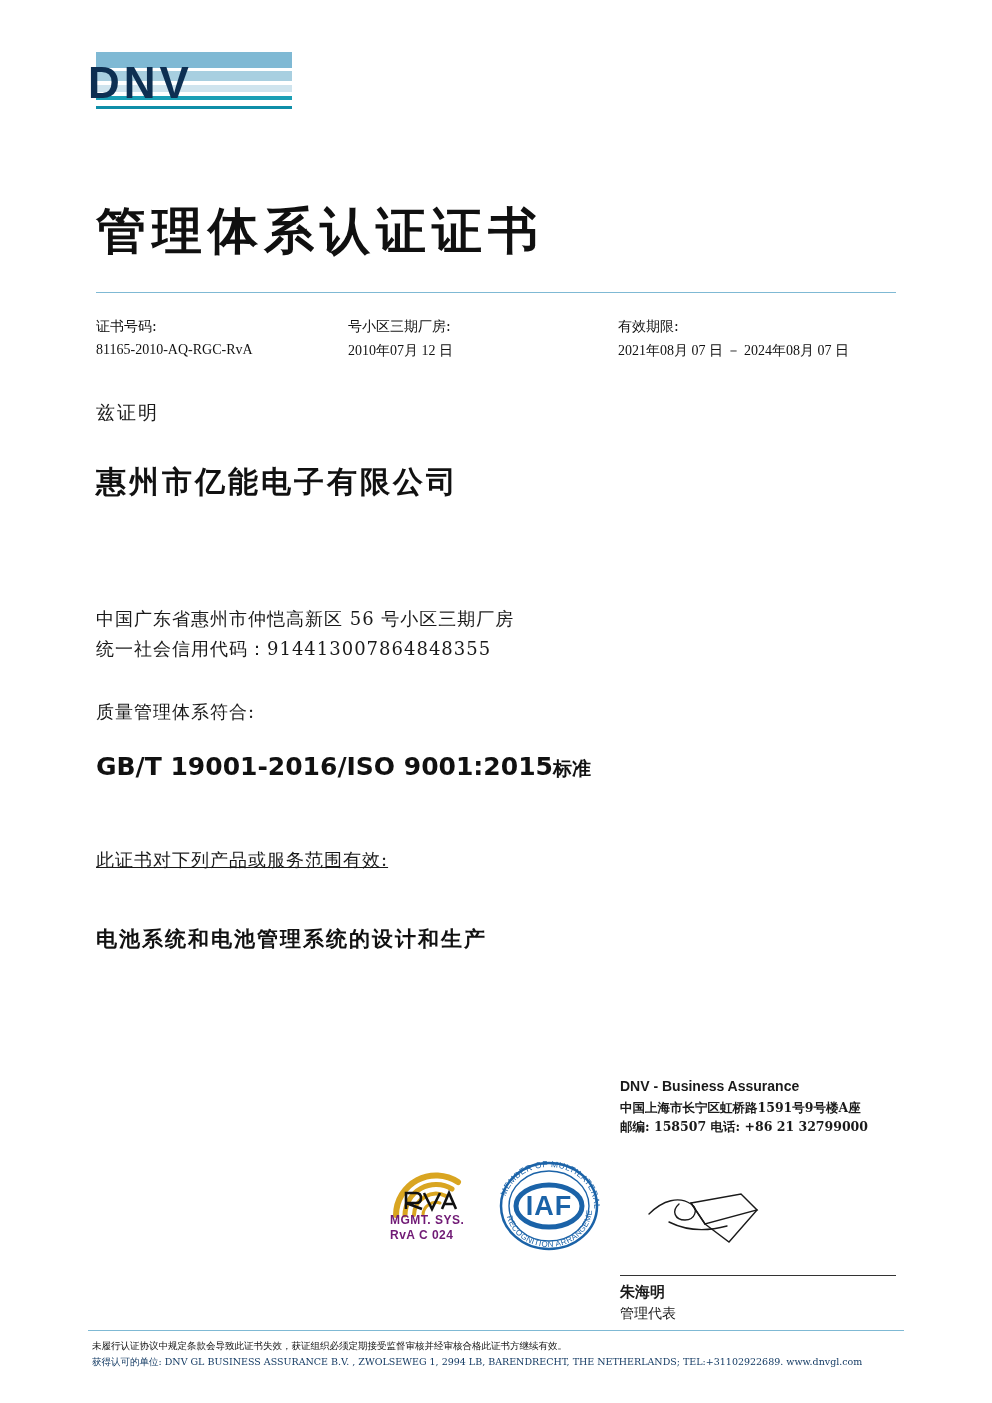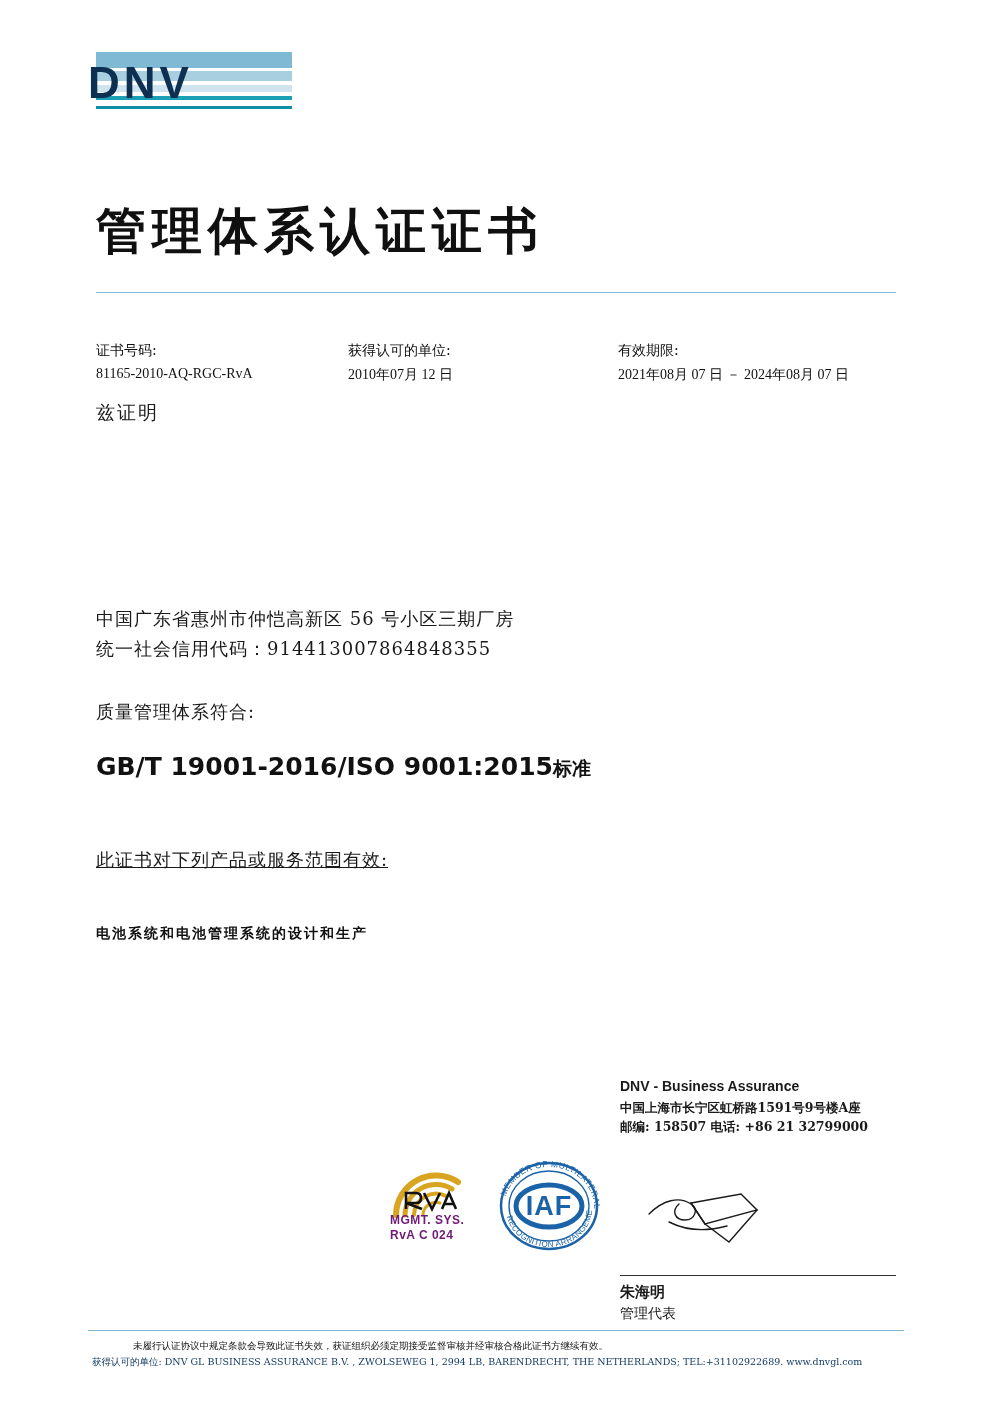--- a/index.html
+++ b/index.html
@@ -87,21 +87,20 @@
   .meta {
     position: absolute;
     top: 318px;
     left: 96px;
     width: 800px;
     font-size: 14px;
   }
   .meta-col {
     position: absolute;
     top: 0;
-    margin-top: 24px;
   }
   .meta-col.c1 { left: 0px; }
   .meta-col.c2 { left: 252px; }
   .meta-col.c3 { left: 522px; }
   .meta-label {
     font-family: "DejaVu Serif", serif;
     font-size: 14px;
     color: #111;
     margin-bottom: 6px;
     white-space: nowrap;
@@ -164,21 +163,21 @@
   }
   .standard .cn {
     font-size: 19px;
   }
   .scope {
     position: absolute;
     left: 96px;
     top: 925px;
     font-family: Liberation Serif, serif;
     font-weight: bold;
-    font-size: 14px;
+    font-size: 21px;
     letter-spacing: 2px;
     color: #111;
     white-space: nowrap;
   }
 
   
   .issue-block {
     position: absolute;
     left: 96px;
     top: 1078px;
@@ -296,21 +295,21 @@
     top: 1338px;
     width: 820px;
   }
   .note {
     font-family: "DejaVu Serif", serif;
     font-size: 9.5px;
     line-height: 16px;
     color: #143b64;
     white-space: nowrap;
   }
-  .note.dark { color: #111; margin-left: 41px; }
+  .note.dark { color: #111; }
 </style>
 </head>
 <body>
 
 <div class="page">
 
   <div class="logo-block">
     <div class="logo-bars">
       <div class="bar bar-1"></div>
       <div class="bar bar-2"></div>
@@ -323,30 +322,31 @@
 
   <div class="cert-title">管理体系认证证书</div>
   <div class="title-rule"></div>
 
   <div class="meta">
     <div class="meta-col c1">
       <div class="meta-label">证书号码:</div>
       <div class="meta-value">81165-2010-AQ-RGC-RvA</div>
     </div>
     <div class="meta-col c2">
-      <div class="meta-label">获得认可的单位:</div>
+      <div class="meta-label">号小区三期厂房:</div>
       <div class="meta-value">2010年07月 12 日</div>
     </div>
     <div class="meta-col c3">
       <div class="meta-label">有效期限:</div>
       <div class="meta-value">2021年08月 07 日  －  2024年08月 07 日</div>
     </div>
   </div>
 
   <div class="intro">兹证明</div>
+  <div class="company">惠州市亿能电子有限公司</div>
 
   <div class="address">
     <div>中国广东省惠州市仲恺高新区 56 号小区三期厂房</div>
     <div>统一社会信用代码：914413007864848355</div>
   </div>
 
   <div class="clause clause-1">质量管理体系符合:</div>
   <div class="standard">
     <span>GB/T 19001-2016/ISO 9001:2015</span><span class="cn">标准</span>
   </div>

